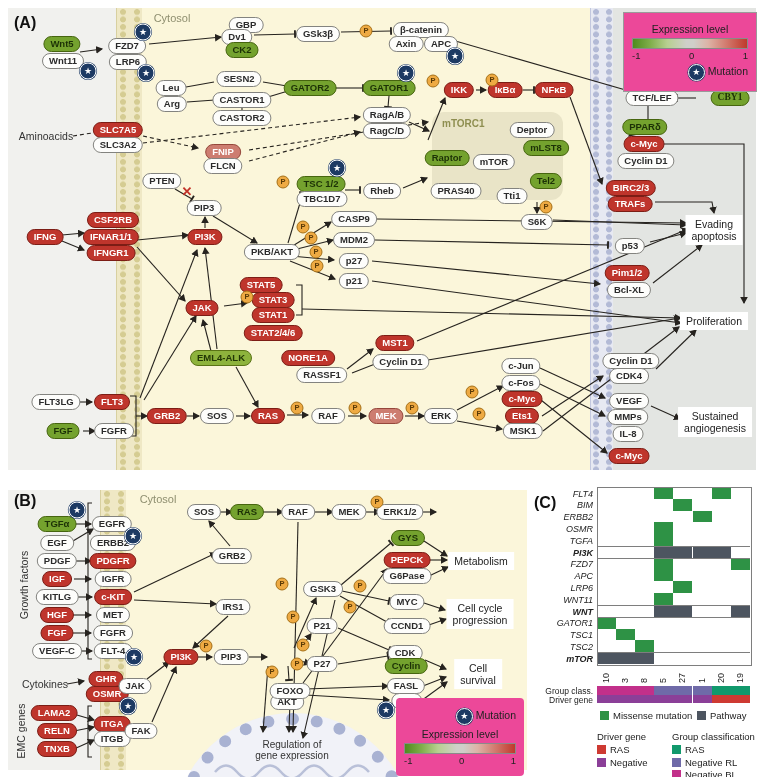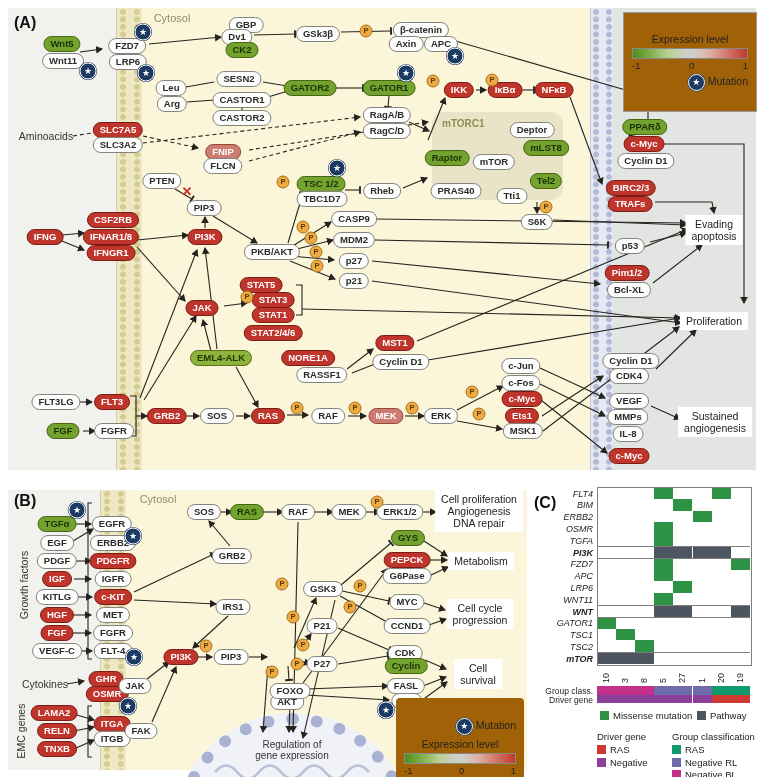--- a/index.html
+++ b/index.html
@@ -36,21 +36,21 @@
   .vlabel{position:absolute;transform:translate(-50%,-50%) rotate(-90deg);color:#333;font-size:10.5px;z-index:2;white-space:nowrap;}
   .pb{position:absolute;width:11px;height:11px;background:#eeaa43;border:1px solid #a57017;border-radius:50%;
       color:#5a3a06;font-weight:bold;font-size:7.5px;line-height:10px;text-align:center;
       transform:translate(-50%,-50%);z-index:4;}
   .star{position:absolute;width:15px;height:15px;background:#1d3a63;border:1.5px solid #fff;border-radius:50%;
         color:#fff;font-size:9px;line-height:14px;text-align:center;transform:translate(-50%,-50%);z-index:5;
         box-shadow:0 0 0 0.6px #1d3a63;}
   .star.inline{position:static;display:inline-block;transform:none;vertical-align:middle;}
   .redx{position:absolute;color:#c23128;font-weight:bold;font-size:13px;transform:translate(-50%,-50%);z-index:4;}
   .plabel{position:absolute;font-weight:bold;font-size:16px;color:#111;z-index:6;}
-  .legend-box{position:absolute;background:#a16207;z-index:6;padding:20px 8px;}
+  .legend-box{position:absolute;background:#ec4899;z-index:6;padding:10px 8px;}
   .legend-box.bordered{border:1px solid #9a9a9a;}
   .lg-title{font-size:10.5px;color:#222;text-align:center;margin-bottom:3px;}
   .lg-grad{height:9px;border:1px solid #8a8a8a;
     background:linear-gradient(to right,#4f8c1e 0%,#7fae4a 15%,#b7cf90 30%,#cfcfc9 47%,#cfcfc9 53%,#ddb3a6 66%,#d1766a 83%,#c0392b 100%);}
   .lg-ticks{display:flex;justify-content:space-between;font-size:9.5px;color:#222;margin-top:1px;}
   .lg-mut{font-size:10.5px;color:#222;text-align:right;margin-top:3px;}
   .nucleus{position:absolute;left:175px;top:713px;width:236px;height:230px;border-radius:50%;
            border:12px dotted #a9b2d2;background:#f1f2f8;z-index:1;box-sizing:border-box;}
   
   .hm-border{position:absolute;border:1px solid #7e7e7e;z-index:2;}
@@ -315,21 +315,21 @@
     <div class="node white" style="left: 162px; top: 181px;">PTEN</div>
     <div class="node white" style="left: 204px; top: 208px;">PIP3</div>
     <div class="node red" style="left: 205px; top: 237px;">PI3K</div>
     <div class="node green" style="left: 321px; top: 184px;">TSC 1/2</div>
     <div class="node white" style="left: 322px; top: 199px;">TBC1D7</div>
     <div class="node white" style="left: 382px; top: 191px;">Rheb</div>
     <div class="node red" style="left: 631px; top: 188px;">BIRC2/3</div>
     <div class="node red" style="left: 630px; top: 204px;">TRAFs</div>
     <div class="node red" style="left: 113px; top: 220px;">CSF2RB</div>
     <div class="node red" style="left: 45px; top: 237px;">IFNG</div>
-    <div class="node red" style="left: 111px; top: 237px;">IFNAR1/8</div>
+    <div class="node red" style="left: 111px; top: 237px;">IFNAR1/1</div>
     <div class="node red" style="left: 111px; top: 253px;">IFNGR1</div>
     <div class="node white" style="left: 272px; top: 252px;">PKB/AKT</div>
     <div class="node white" style="left: 354px; top: 219px;">CASP9</div>
     <div class="node white" style="left: 354px; top: 240px;">MDM2</div>
     <div class="node white" style="left: 354px; top: 261px;">p27</div>
     <div class="node white" style="left: 354px; top: 281px;">p21</div>
     <div class="node white" style="left: 537px; top: 222px;">S6K</div>
     <div class="node white" style="left: 630px; top: 246px;">p53</div>
     <div class="node red" style="left: 627px; top: 273px;">Pim1/2</div>
     <div class="node white" style="left: 629px; top: 290px;">Bcl-XL</div>
@@ -410,23 +410,20 @@
     <div class="node white" style="left: 322px; top: 664px;">P27</div>
     <div class="node white" style="left: 405px; top: 653px;">CDK</div>
     <div class="node green" style="left: 406px; top: 666px;">Cyclin</div>
     <div class="node white" style="left: 406px; top: 686px;">FASL</div>
     <div class="node white" style="left: 407px; top: 701px;">BIM</div>
     <div class="obox" style="left: 714px; top: 230px;">Evading
 apoptosis</div>
     <div class="obox" style="left: 714px; top: 321px;">Proliferation</div>
     <div class="obox" style="left: 715px; top: 422px;">Sustained
 angiogenesis</div>
-    <div class="obox" style="left: 479px; top: 511px;">Cell proliferation
-Angiogenesis
-DNA repair</div>
     <div class="obox" style="left: 481px; top: 561px;">Metabolism</div>
     <div class="obox" style="left: 480px; top: 614px;">Cell cycle
 progression</div>
     <div class="obox" style="left: 478px; top: 674px;">Cell
 survival</div>
     <div class="star" style="left: 88px; top: 71px;">★</div>
     <div class="star" style="left: 143px; top: 32px;">★</div>
     <div class="star" style="left: 146px; top: 73px;">★</div>
     <div class="star" style="left: 455px; top: 56px;">★</div>
     <div class="star" style="left: 406px; top: 73px;">★</div>

